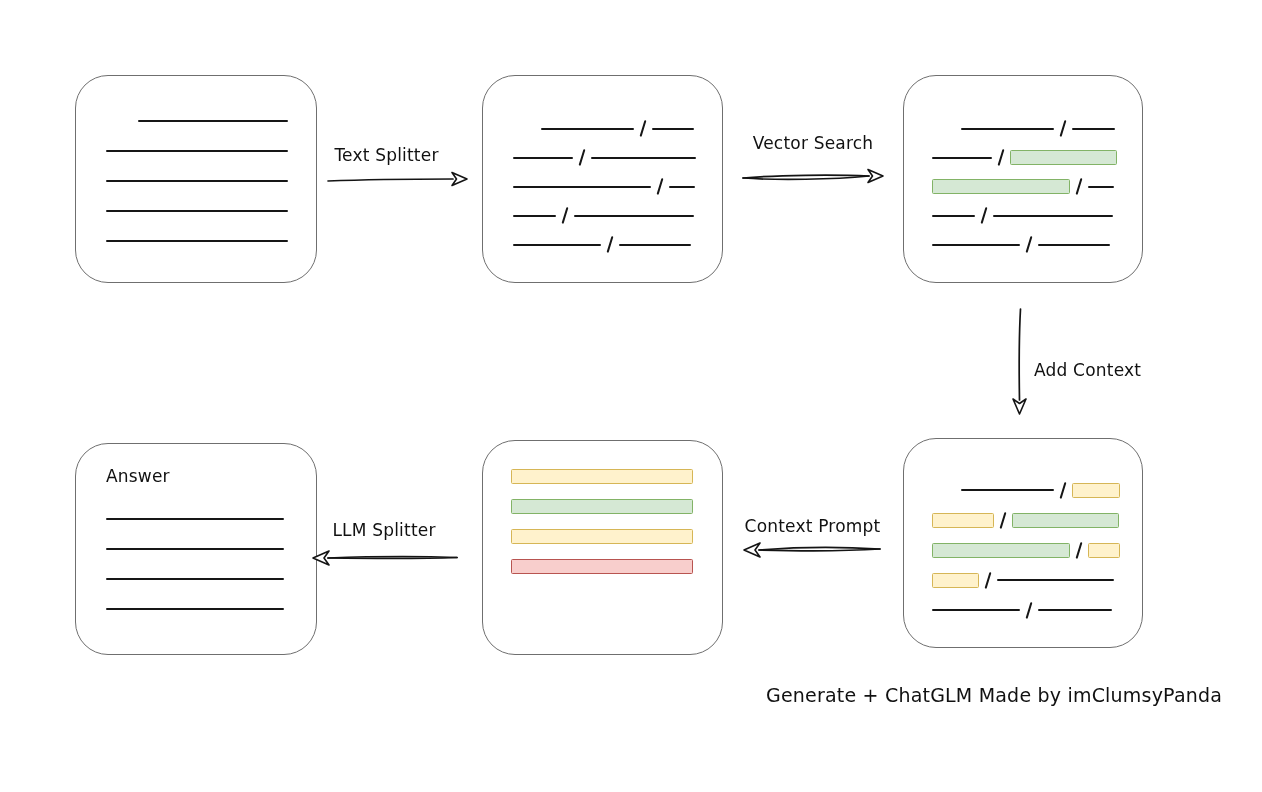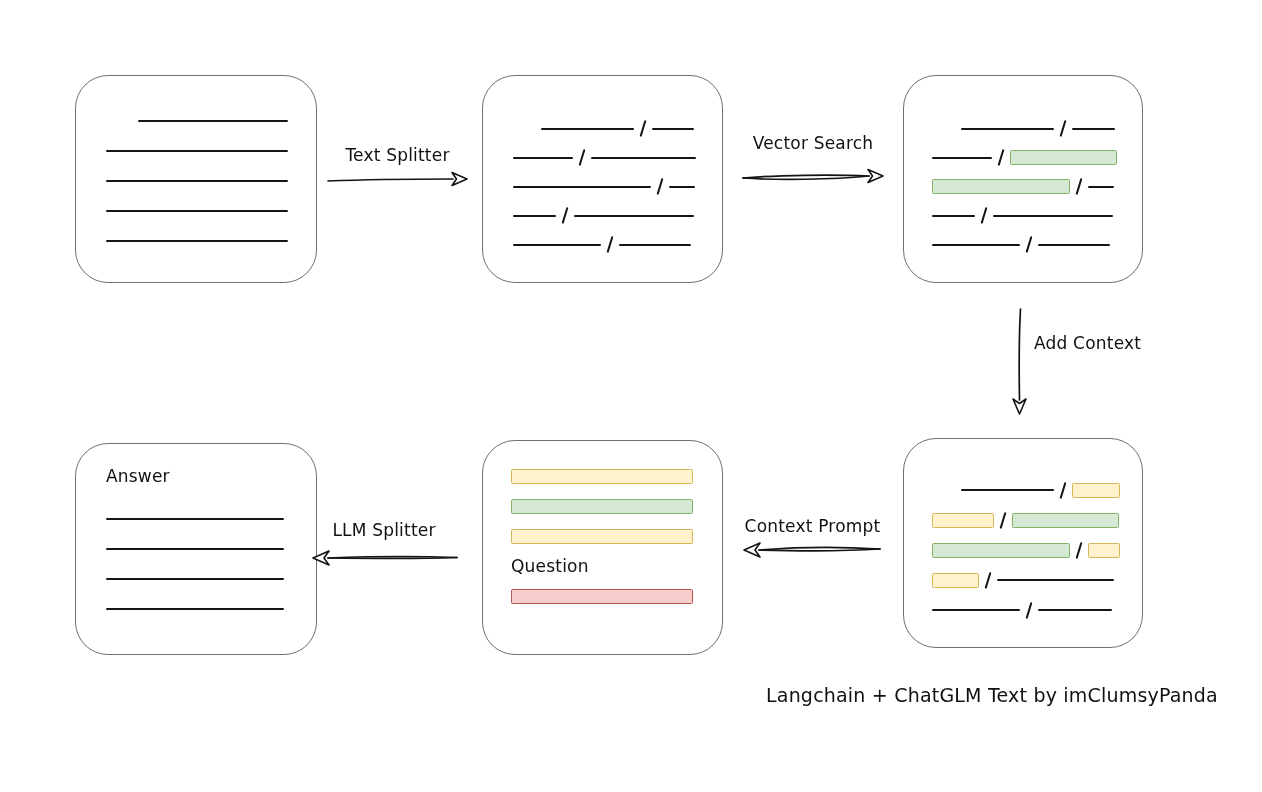--- a/index.html
+++ b/index.html
@@ -197,23 +197,20 @@
         <div class="row" style="height: 30px;">
           <div class="seg-bar bar-yellow" style="width: 182px;"></div>
         </div>
         <div class="row" style="height: 30px;">
           <div class="seg-bar bar-green" style="width: 182px;"></div>
         </div>
         <div class="row" style="height: 30px;">
           <div class="seg-bar bar-yellow" style="width: 182px;"></div>
         </div>
         <div class="row" style="height: 30px;">
-          <div class="box-label">Question</div>
-        </div>
-        <div class="row" style="height: 30px;">
           <div class="seg-bar bar-red" style="width: 182px;"></div>
         </div>
       </div>
       <div class="box" style="left: 75px; top: 443px; width: 242px; height: 212px; padding-top: 17px; padding-left: 30px;">
         <div class="row" style="height: 30px;">
           <div class="box-label">Answer</div>
         </div>
         <div class="row" style="height: 30px; margin-top: 13px;">
           <div class="seg-line" style="width: 178px;"></div>
         </div>
@@ -222,48 +219,48 @@
         </div>
         <div class="row" style="height: 30px;">
           <div class="seg-line" style="width: 178px;"></div>
         </div>
         <div class="row" style="height: 30px;">
           <div class="seg-line" style="width: 178px;"></div>
         </div>
       </div>
     </div>
 
-  <div class="arrow-label" style="left:325px; top:145px; width:145px;">Text Splitter</div>
+  <div class="arrow-label" style="left:314px; top:145px; width:145px;">Text Splitter</div>
   <svg class="arrow-svg" style="left:325px; top:168px;" width="145" height="24">
     <path class="shaft" d="M3,13 C40,11.5 90,11 128,11"></path>
     <path class="head" d="M127,4.5 L142,11 L127,17.5 L131.5,11 Z"></path>
   </svg>
 
   <div class="arrow-label" style="left:738px; top:133px; width:150px;">Vector Search</div>
   <svg class="arrow-svg" style="left:738px; top:166px;" width="150" height="24">
     <path class="shaft" d="M5,12 C40,9 95,8.5 131,10"></path>
     <path class="shaft" d="M5,12 C40,14.5 95,13.5 131,10"></path>
     <path class="head" d="M130,3.5 L145,10 L130,16.5 L134.5,10 Z"></path>
   </svg>
 
-  <div class="arrow-label" style="left:1034px; top:333px; text-align:left;">Add Context</div>
+  <div class="arrow-label" style="left:1034px; top:360px; text-align:left;">Add Context</div>
   <svg class="arrow-svg" style="left:1007px; top:306px;" width="26" height="112">
     <path class="shaft" d="M13.5,3 C12,30 12,65 12.5,94"></path>
     <path class="head" d="M6,93 L12.5,108 L19,93 L12.5,97.5 Z"></path>
   </svg>
 
   <div class="arrow-label" style="left:735px; top:516px; width:155px;">Context Prompt</div>
   <svg class="arrow-svg" style="left:740px; top:538px;" width="145" height="24">
     <path class="shaft" d="M140,11 C100,8.5 55,9 19,12"></path>
     <path class="shaft" d="M140,11 C100,13.5 55,13 19,12"></path>
     <path class="head" d="M20,5 L4,12 L20,19 L15,12 Z"></path>
   </svg>
 
   <div class="arrow-label" style="left:308px; top:520px; width:152px;">LLM Splitter</div>
   <svg class="arrow-svg" style="left:308px; top:546px;" width="152" height="24">
     <path class="shaft" d="M149,11.5 C110,10 60,10.5 20,12"></path>
     <path class="shaft" d="M149,11.5 C110,13 60,12.5 20,12"></path>
     <path class="head" d="M21,5 L5,12 L21,19 L16,12 Z"></path>
   </svg>
 
-  <div id="caption">Langchain + ChatGLM Text by imClumsyPanda</div>
+  <div id="caption">Generate + ChatGLM Made by imClumsyPanda</div>
 
 </div>
 
 </body></html>

